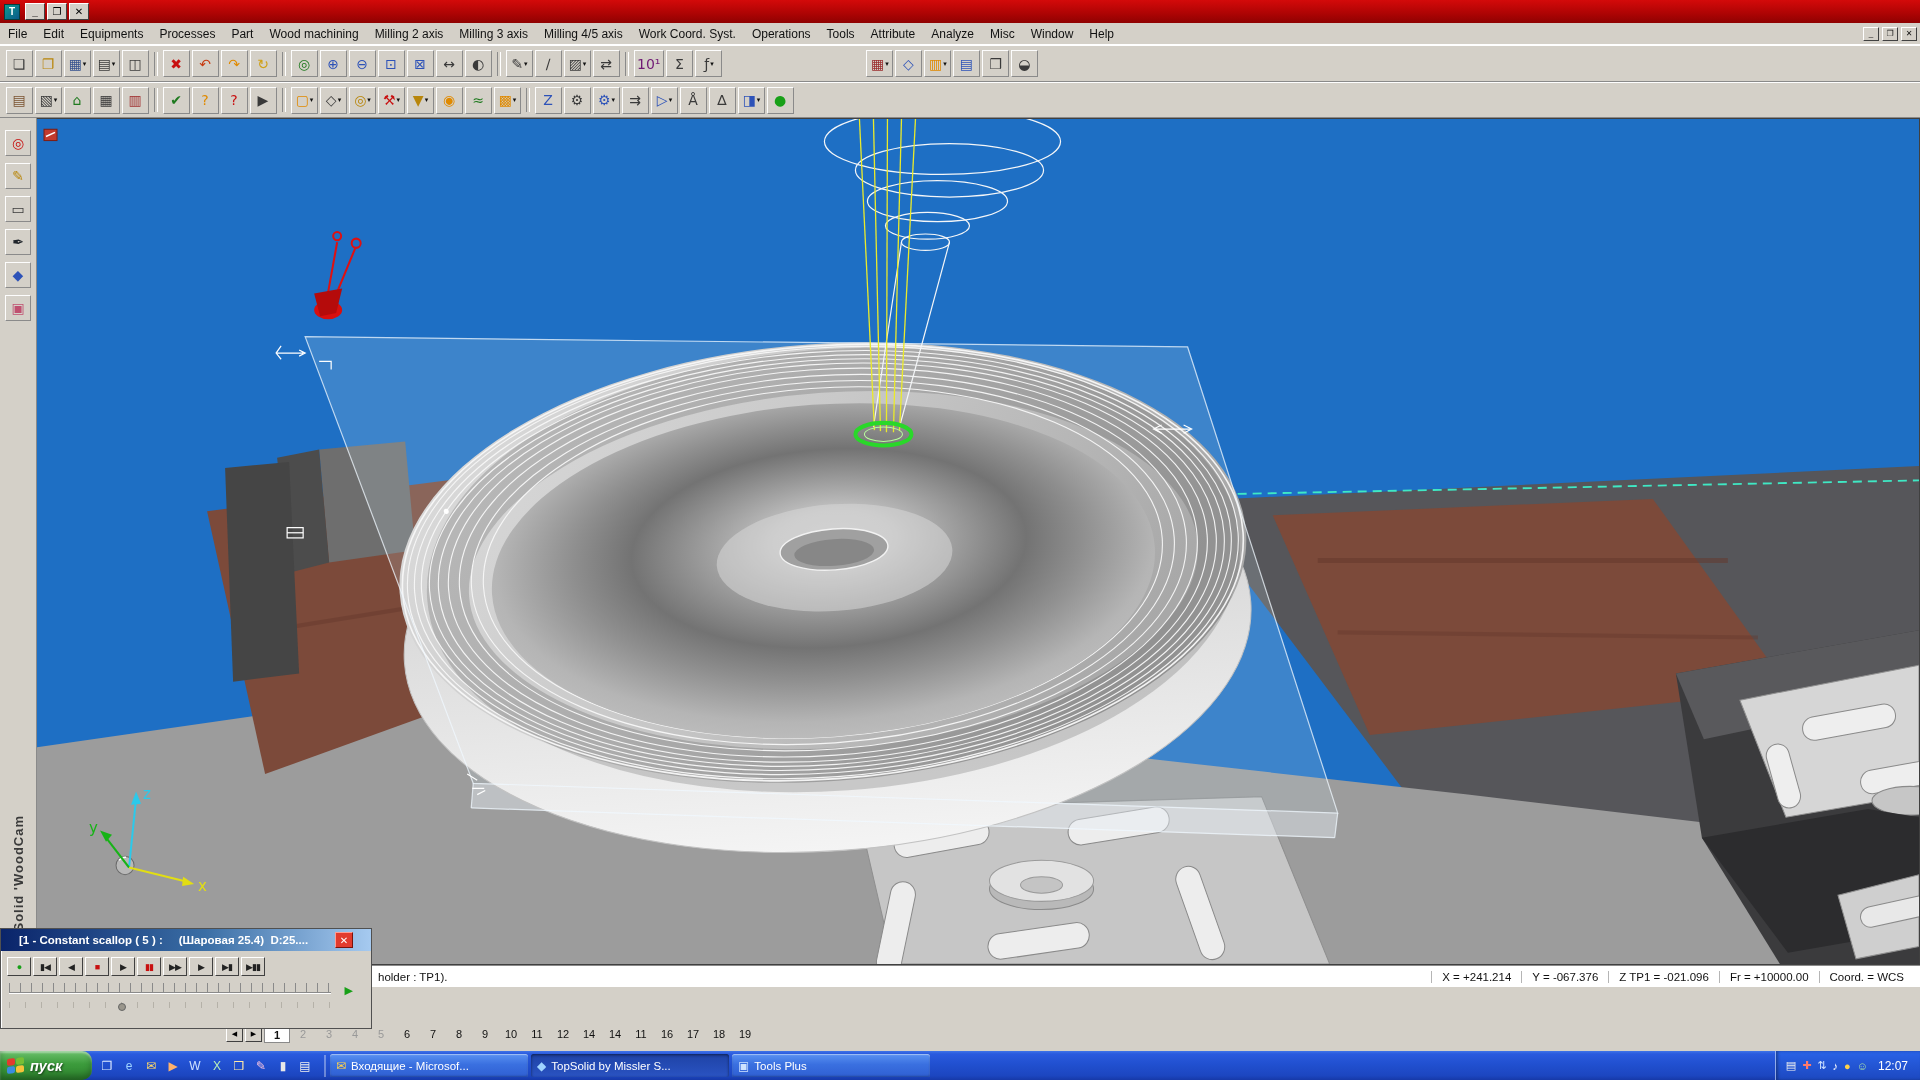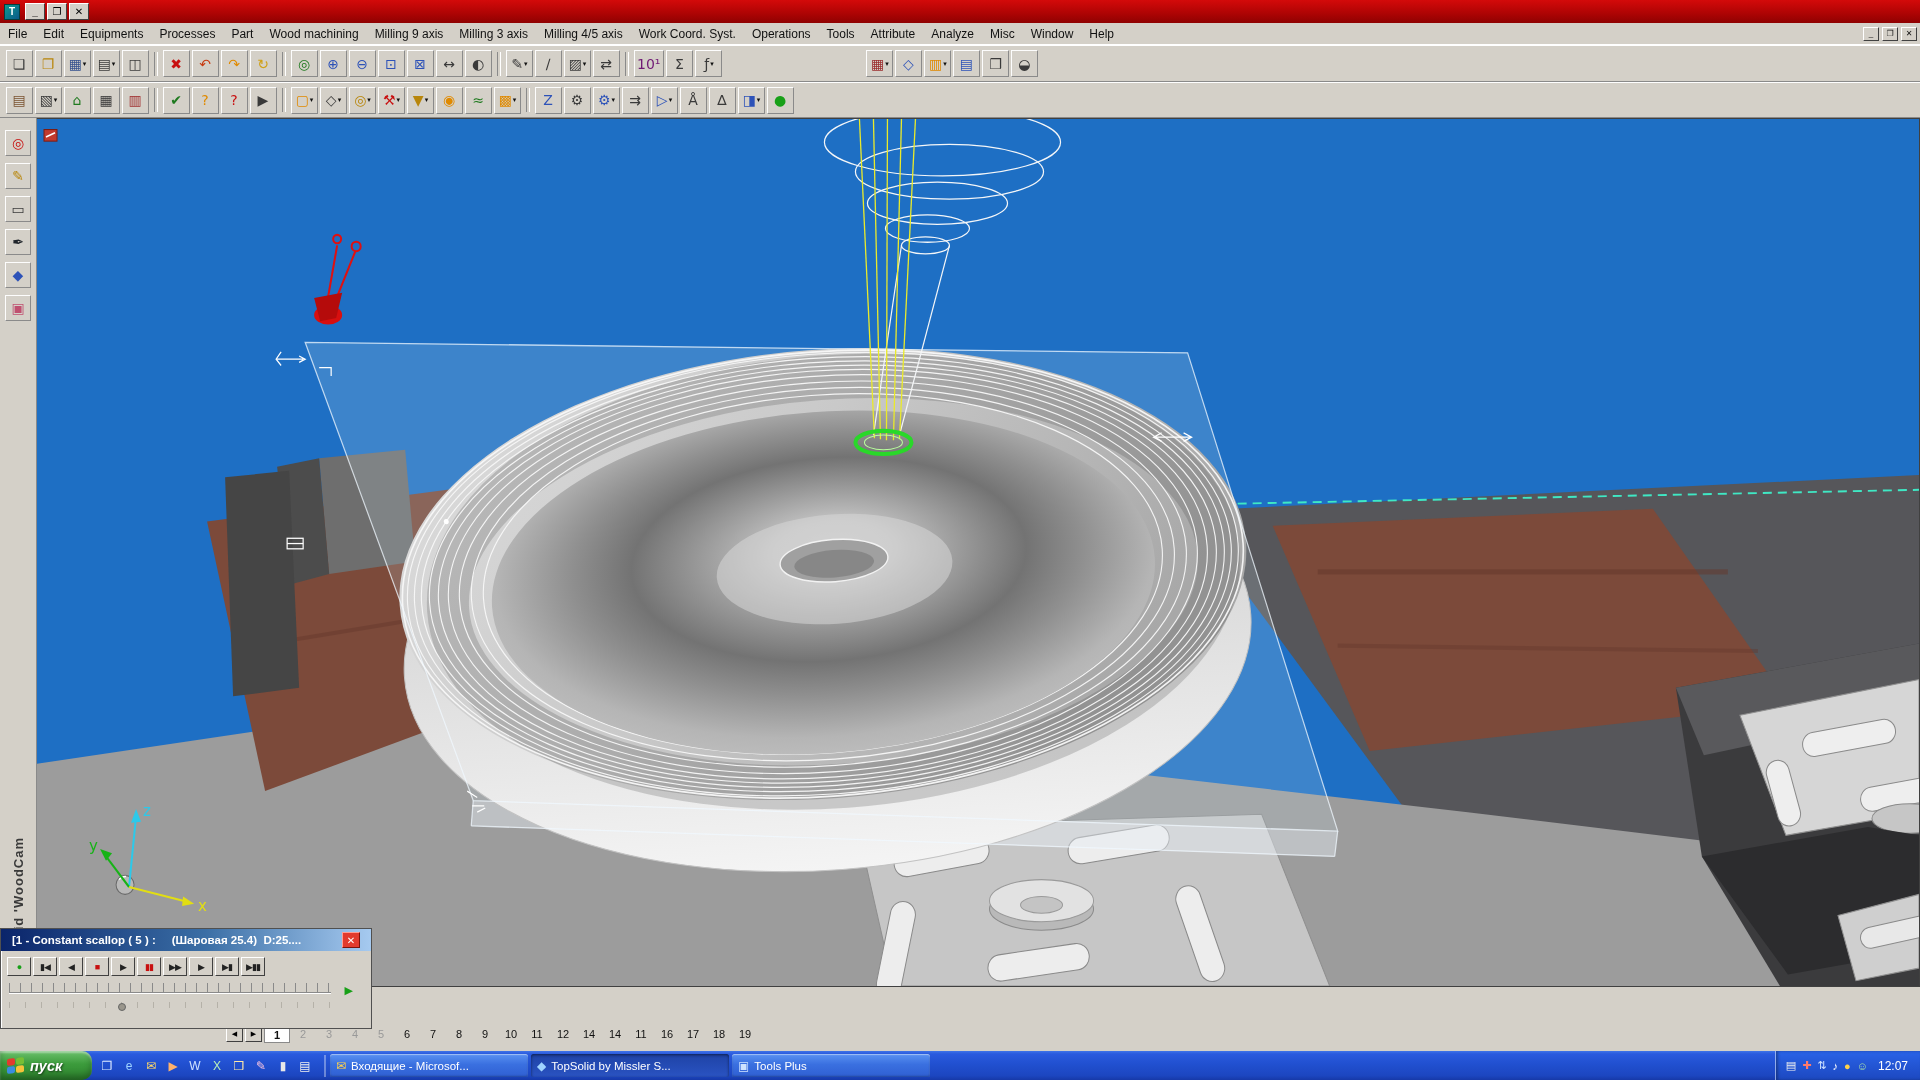--- a/index.html
+++ b/index.html
@@ -96,21 +96,21 @@
   .tbar-spacer { flex:1; }
   .tray { display:flex; align-items:center; gap:6px; padding:0 12px 0 10px;
     background:linear-gradient(#2a63e8,#1c48c0); border-left:1px solid rgba(255,255,255,.5);
     box-shadow:inset 2px 0 3px rgba(0,0,0,.3); }
   .trayi { font-size:11px; }
   .clock { color:#fff; font-size:12px; margin-left:4px; }
 
   
   .dialog { position:absolute; left:0; top:928px; width:372px; height:101px; z-index:10;
     background:#d4d0c8; border:1px solid #505050; box-shadow:inset 1px 1px 0 #fff; }
-  .dlg-title { height:22px; display:flex; align-items:center; padding:0 11px; overflow:hidden;
+  .dlg-title { height:22px; display:flex; align-items:center; padding:0 18px; overflow:hidden;
     background:linear-gradient(90deg,#0a246a,#3a6ea5 55%,#a6caf0); color:#fff; font-size:11.5px; font-weight:bold;
     white-space:pre; }
   .dlg-title-text { flex:1; overflow:hidden; white-space:pre; }
   .dlg-close { width:18px; height:16px; flex:none; background:#e23b2e; color:#fff; font-size:10px; font-weight:bold;
     border:1px solid; border-color:#ff9d94 #7a130c #7a130c #ff9d94; display:flex; align-items:center; justify-content:center; }
   .dlg-body { padding:6px 6px 0; }
   .dlg-buttons { display:flex; gap:2px; }
   .dbtn { min-width:24px; height:19px; padding:0 2px; background:#d4d0c8; border:1px solid;
     border-color:#fff #404040 #404040 #fff; display:flex; align-items:center; justify-content:center;
     font-size:9px; letter-spacing:-1px; }
@@ -139,21 +139,21 @@
   </div>
 
   <div class="menubar">
     <span style="display:flex">
         <span class="mi">File</span>
         <span class="mi">Edit</span>
         <span class="mi">Equipments</span>
         <span class="mi">Processes</span>
         <span class="mi">Part</span>
         <span class="mi">Wood machining</span>
-        <span class="mi">Milling 9 axis</span>
+        <span class="mi">Milling 2 axis</span>
         <span class="mi">Milling 3 axis</span>
         <span class="mi">Milling 4/5 axis</span>
         <span class="mi">Work Coord. Syst.</span>
         <span class="mi">Operations</span>
         <span class="mi">Tools</span>
         <span class="mi">Attribute</span>
         <span class="mi">Analyze</span>
         <span class="mi">Misc</span>
         <span class="mi">Window</span>
         <span class="mi">Help</span>
@@ -610,20 +610,31 @@
           <polygon points="63,693 69,704 75,697" fill="#17b317"></polygon>
           <text x="52" y="695" fill="#17b317" font-size="15">y</text>
           <line x1="92" y1="729" x2="150" y2="743" stroke="#e2de12" stroke-width="2"></line>
           <polygon points="157,745 146,738 145,747" fill="#e2de12"></polygon>
           <text x="161" y="752" fill="#e2de12" font-size="15">x</text>
         </g>
       </svg>
     </div>
   </div>
 
+  <div class="statusbar">
+    <span class="status-msg">holder : TP1).</span>
+    <span class="status-panels">
+
+    <span class="spanel">X = +241.214</span>
+        <span class="spanel">Y = -067.376</span>
+        <span class="spanel">Z TP1 = -021.096</span>
+        <span class="spanel">Fr = +10000.00</span>
+        <span class="spanel">Coord. = WCS</span>
+      </span>
+  </div>
 
   <div class="gap1"></div>
 
   <div class="pager">
     <span class="pager-spacer"></span>
     <span style="display:flex">
 
     <span class="pnav">
           <span>◀</span>
         </span>

